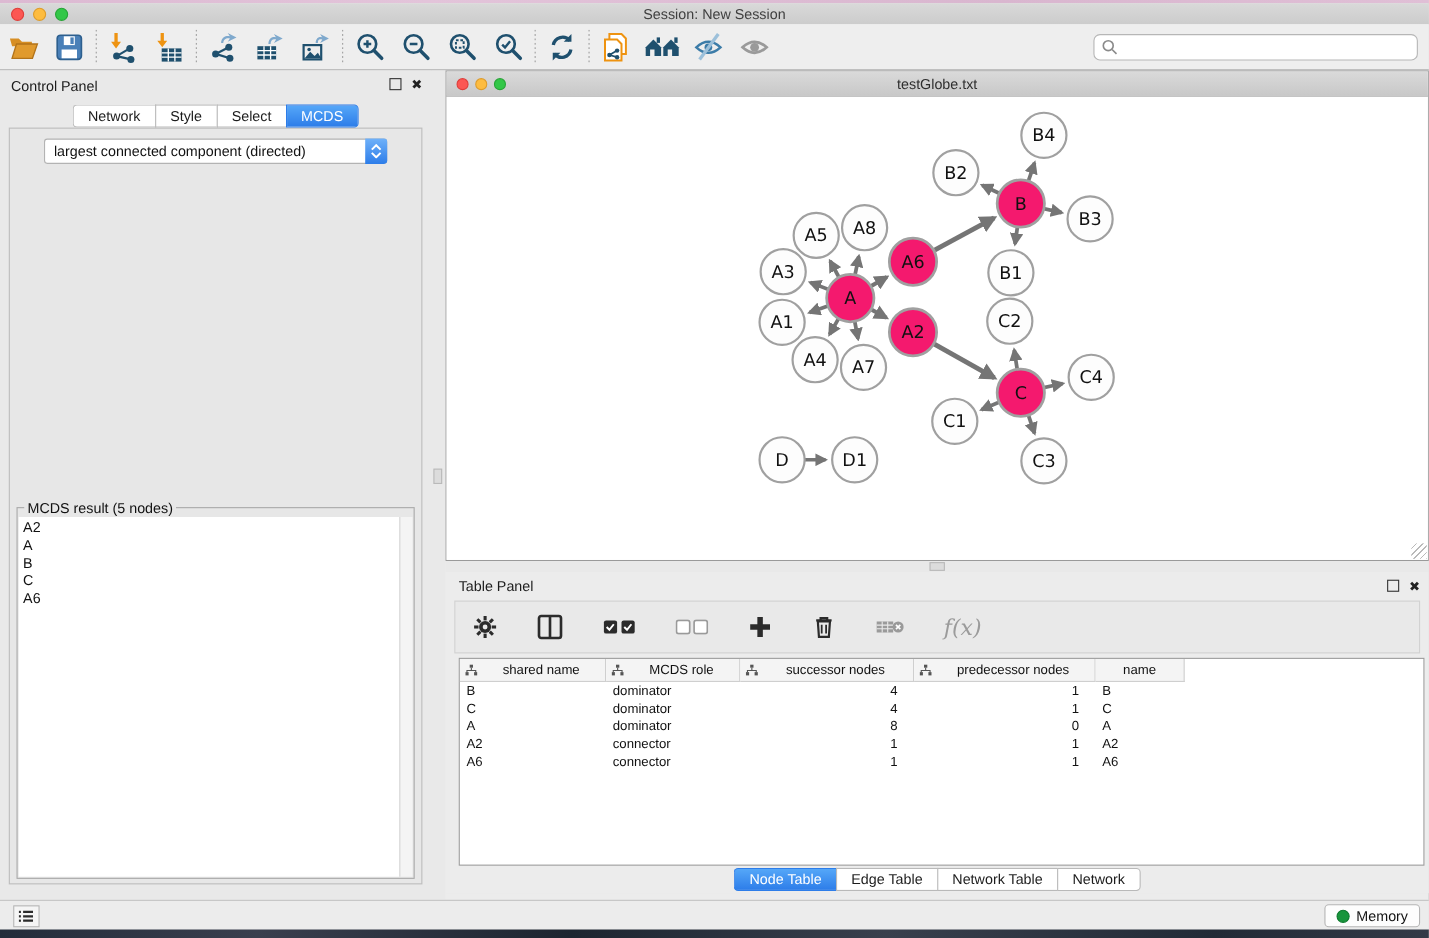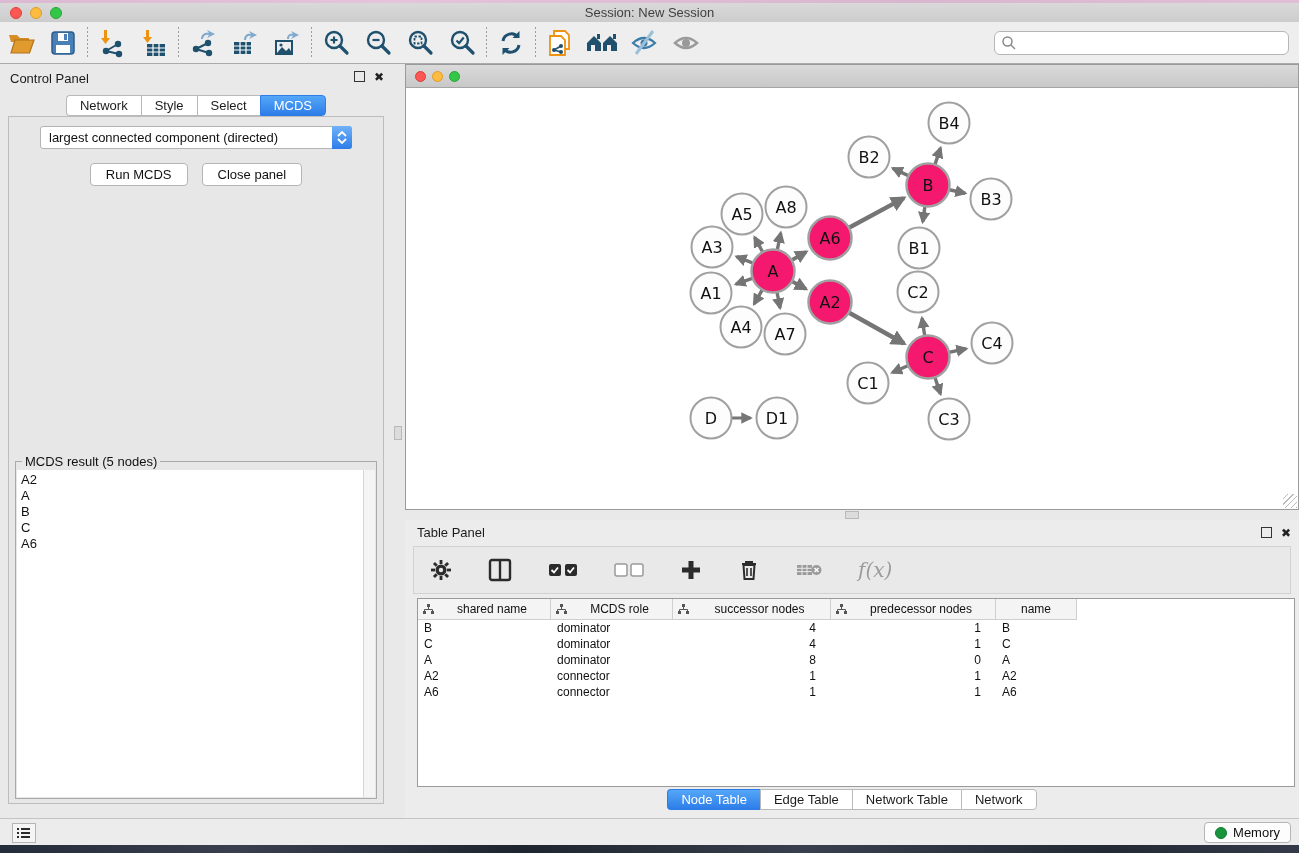--- a/index.html
+++ b/index.html
@@ -289,24 +289,20 @@
         <span class="sel-text">largest connected component (directed)</span>
         <span class="sel-stepper">
           <svg width="10" height="6" viewBox="0 0 10 6">
               <path d="M1 5 L5 1 L9 5" fill="none" stroke="#fff" stroke-width="1.8"></path>
             </svg>
           <svg width="10" height="6" viewBox="0 0 10 6">
               <path d="M1 1 L5 5 L9 1" fill="none" stroke="#fff" stroke-width="1.8"></path>
             </svg>
         </span>
       </div>
-      <div class="btn-row">
-        <div class="pushbtn">Run MCDS</div>
-        <div class="pushbtn">Close panel</div>
-      </div>
       <div class="groupbox">
         <span class="legend">MCDS result (5 nodes)</span>
         <div class="result-list" id="result-list">
             <div>A2</div>
             <div>A</div>
             <div>B</div>
             <div>C</div>
             <div>A6</div>
           </div>
         <div class="result-scroll"></div>
@@ -321,20 +317,21 @@
       <div class="grip"></div>
     </div>
 
   <div class="network-window">
     <div class="nw-titlebar">
       <div class="traffic">
         <div class="tl red"></div>
         <div class="tl yel"></div>
         <div class="tl grn"></div>
       </div>
+      <div class="nw-title">testGlobe.txt</div>
     </div>
     <div class="canvas">
       <svg id="graph-svg" width="892" height="421" viewBox="0 0 892 421">
         <defs>
           <marker id="arrow" viewBox="0 0 10 10" refX="8" refY="5" markerWidth="3.6" markerHeight="3.6" orient="auto">
             <path d="M0 0 L10 5 L0 10 z" fill="#757575"></path>
           </marker>
         </defs>
         <g id="graph-edges">
             <line x1="367" y1="183" x2="329.97433525525304" y2="196.13813910297472" stroke="#757575" stroke-width="3.4" marker-end="url(#arrow)"></line>

